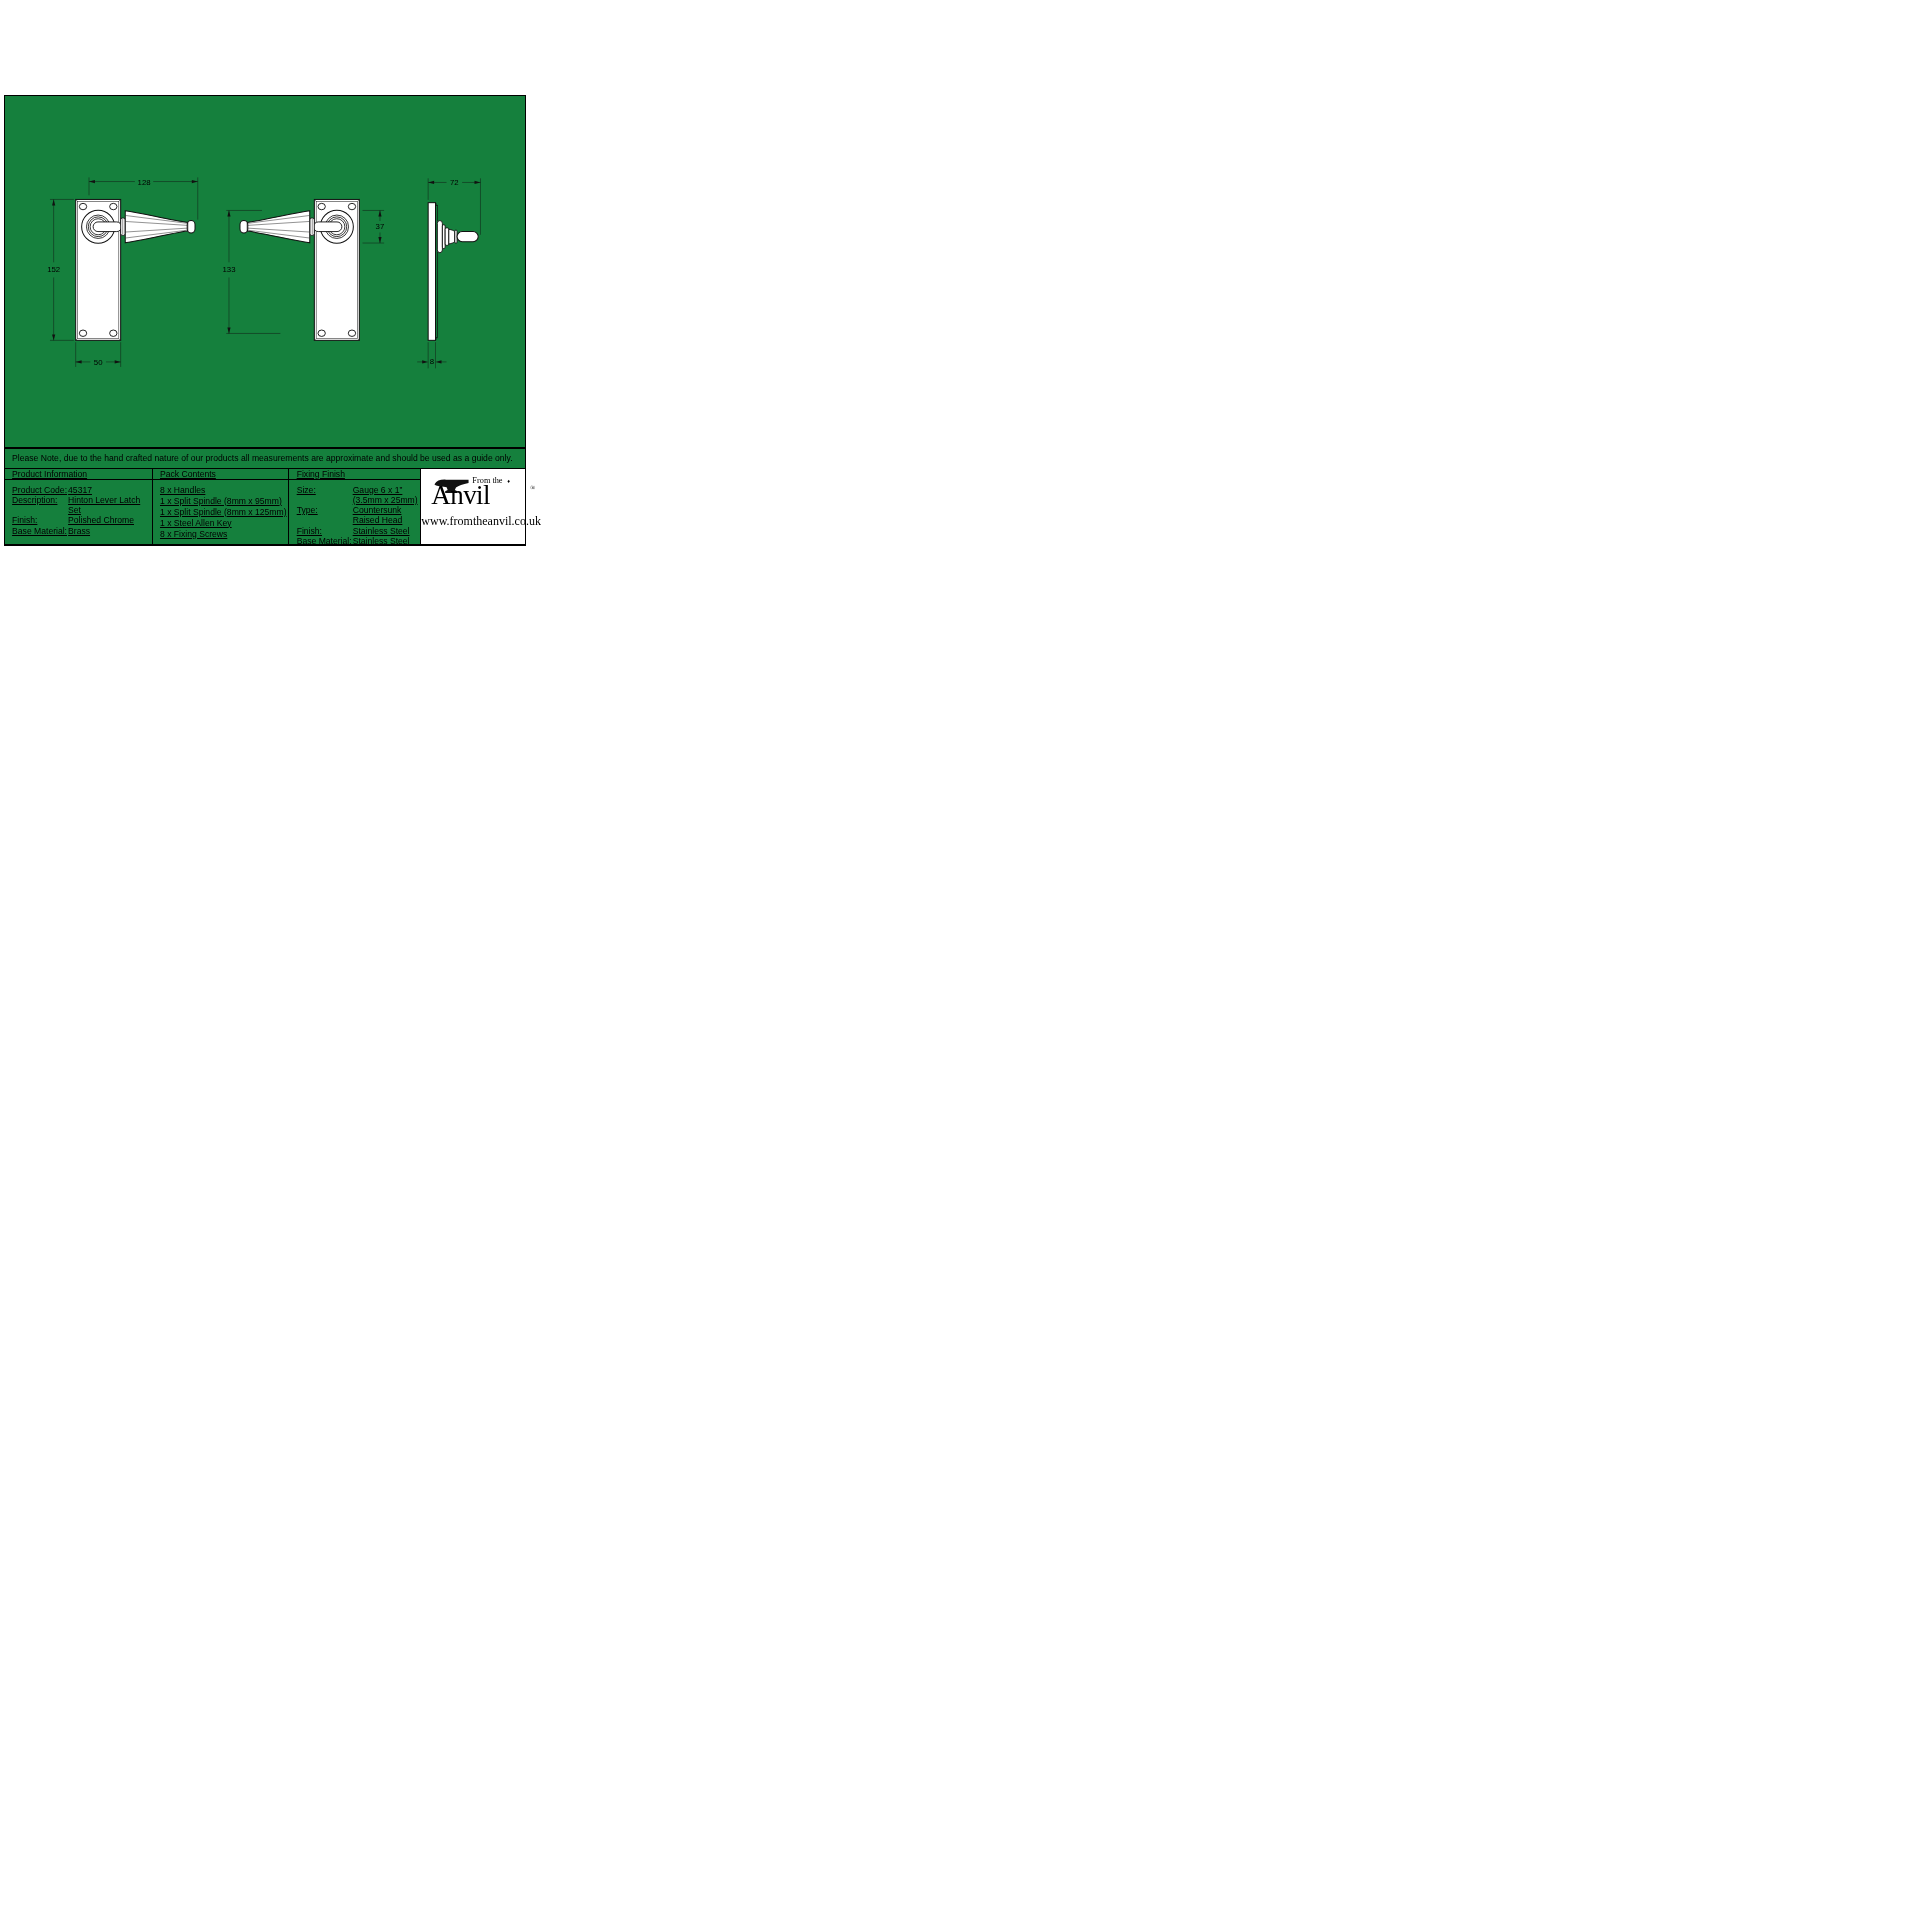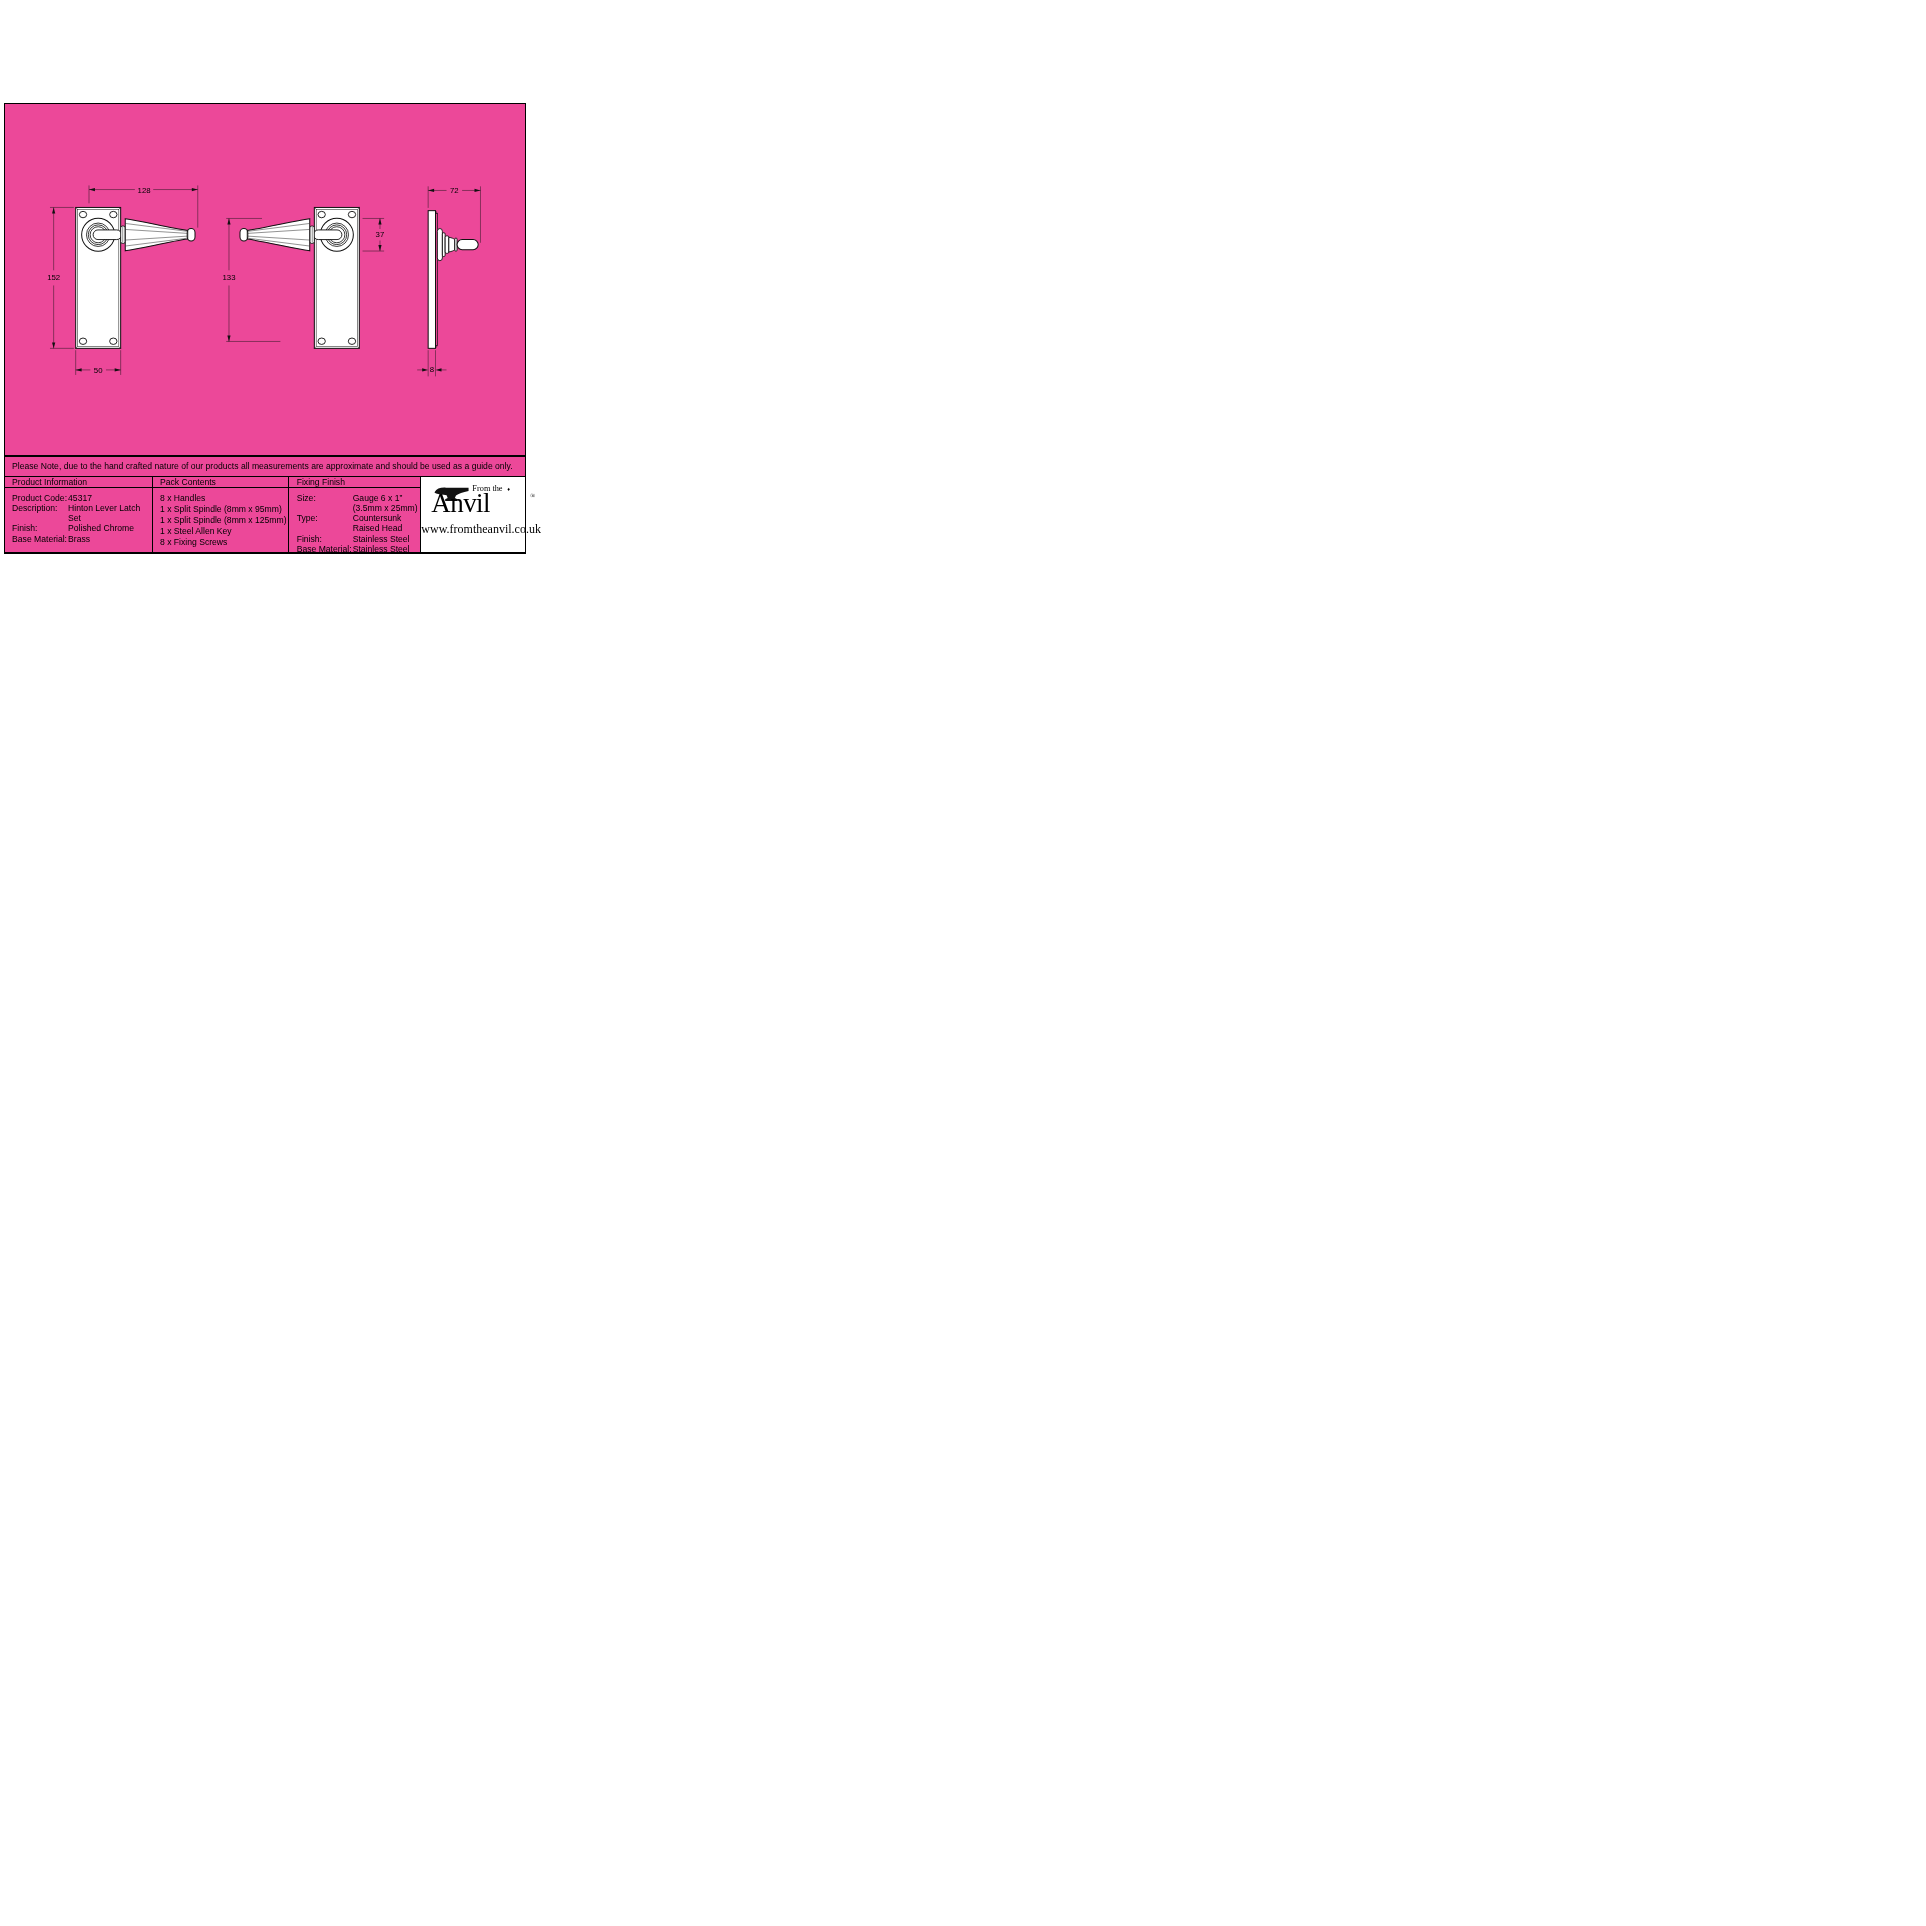--- a/index.html
+++ b/index.html
@@ -4,34 +4,34 @@
 <style>
   html,body{margin:0;padding:0;background:#fff;}
   body{
     width:642px;height:642px;position:relative;
     font-family:"Liberation Sans",sans-serif;color:#000;
     -webkit-font-smoothing:antialiased;
   }
   .sheet{
     position:absolute;left:3.9px;top:95px;width:522px;height:451px;
     border:1.4px solid #000;border-bottom:2.2px solid #000;
-    box-sizing:border-box;background:#ec4899;margin-top:8px;
+    box-sizing:border-box;background:#15803d;
   }
   .drawing-area{
     position:relative;width:100%;height:353px;
     border-bottom:2.2px solid #000;box-sizing:border-box;
   }
   .drawing-area svg{display:block;width:100%;height:100%;}
   .note-row{
     height:19.5px;border-bottom:1.4px solid #000;box-sizing:border-box;
     display:flex;align-items:center;padding-left:7.2px;
     font-size:8.6px;
   }
   .spec-table{display:flex;height:75px;}
-  .spec-main{width:79.9%;display:flex;flex-direction:column;box-sizing:border-box;}
+  .spec-main{width:79.9%;display:flex;flex-direction:column;box-sizing:border-box;text-decoration:underline;}
   .spec-header{display:flex;height:13.4px;border-bottom:1.1px solid #000;box-sizing:border-box;}
   .spec-body{display:flex;flex:1;}
   .c1{width:35.6%;}
   .c2{width:32.9%;}
   .c3{width:31.5%;}
   .cell{box-sizing:border-box;padding-left:7.2px;overflow:hidden;}
   .vline{border-right:1.1px solid #000;}
   .spec-header .cell{display:flex;align-items:center;font-size:8.6px;}
   .spec-body .cell{padding-top:5px;font-size:8.6px;}
   .kv{display:flex;line-height:10.3px;}

